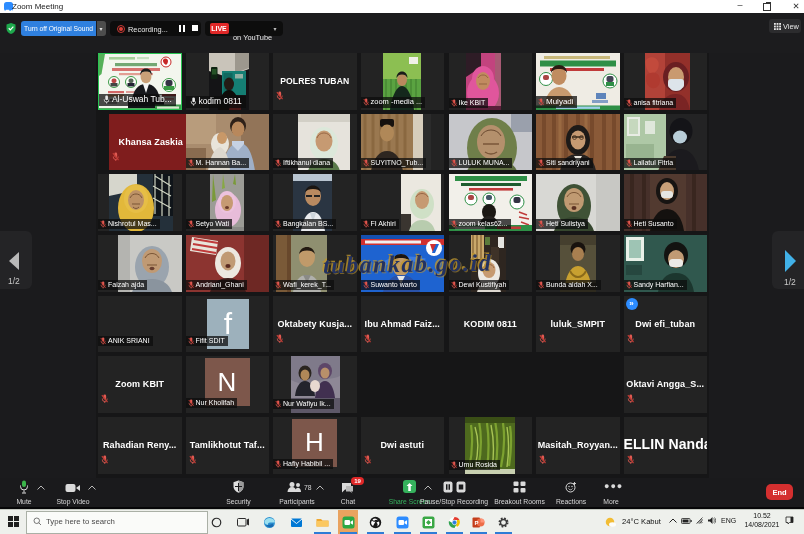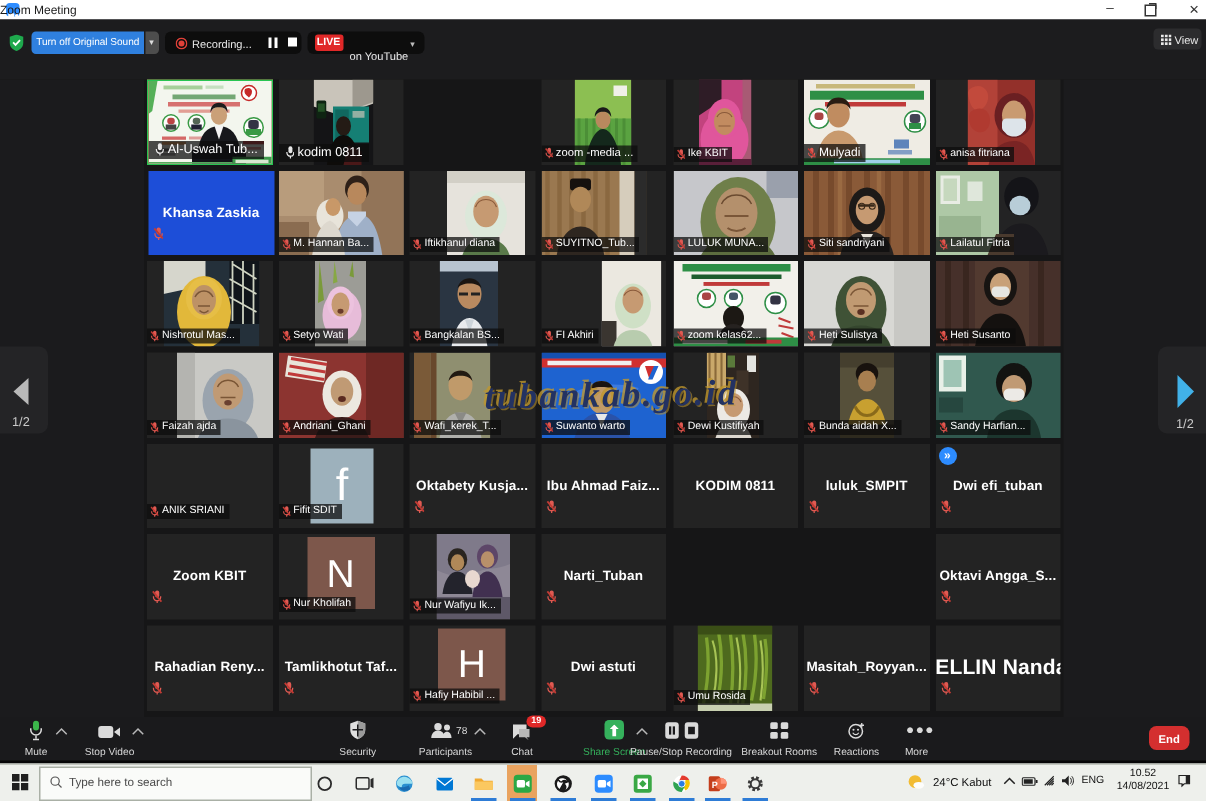--- a/index.html
+++ b/index.html
@@ -13,21 +13,21 @@
 </style></head><body>
 <div id="scr">
 
 <div style="position:absolute;left:0;top:0;width:804px;height:13px;background:#fff">
   <div style="position:absolute;left:4px;top:2px;width:9px;height:9px;border-radius:2.5px;background:#2d8cff">
     <svg width="9" height="9" viewBox="0 0 18 18">
           <rect x="3" y="5.5" width="8" height="7" rx="1.5" fill="#fff"></rect>
           <path d="M12 8l4-2.5v7L12 10z" fill="#fff"></path>
         </svg>
   </div>
-  <div style="position:absolute;left:0;top:1.5px;font-size:8px;color:#1a1a1a">Zoom Meeting</div>
+  <div style="position:absolute;left:12px;top:1.5px;font-size:8px;color:#1a1a1a">Zoom Meeting</div>
   <div style="position:absolute;left:730px;top:0;width:20px;height:13px;color:#333;font-size:9px;text-align:center;line-height:11px">–</div>
   <div style="position:absolute;left:763px;top:3.4px;width:5.5px;height:5.5px;border:1px solid #333"></div>
   <div style="position:absolute;left:765.5px;top:2px;width:4px;height:1px;background:#333"></div>
   <div style="position:absolute;left:769.5px;top:2px;width:1px;height:4px;background:#333"></div>
   <div style="position:absolute;left:786px;top:0;width:20px;height:13px;color:#333;font-size:8.5px;text-align:center;line-height:12px">✕</div>
 </div>
 
 <div style="position:absolute;left:0;top:13px;width:804px;height:40px;background:#1c1c1e"></div>
 <svg style="position:absolute;left:6px;top:22.5px" width="10" height="11" viewBox="0 0 20 22">
   <path d="M10 0l9 3v8c0 6-4 9-9 11-5-2-9-5-9-11V3z" fill="#1ea94d"></path>
@@ -129,20 +129,29 @@
         </svg></div>
       <div class="lb" style="bottom:2px;font-size:8.5px;padding:1px 4px">
         <svg width="6.9" height="9.2" viewBox="0 0 12 16" style="flex:none">
           <rect x="4" y="1" width="4.6" height="8" rx="2.2" fill="#e8e8e8"></rect>
           <path d="M2.2 7.5v1a4 4 0 0 0 8 0v-1" stroke="#e8e8e8" stroke-width="1.4" fill="none"></path>
           <line x1="6.3" y1="12" x2="6.3" y2="15" stroke="#e8e8e8" stroke-width="1.4"></line>
         </svg>
         <span>kodim 0811</span>
       </div>
     </div>
+    <div class="cell" style="left:273px;top:52.8px;width:83.5px;height:56.8px;background:#232323;">
+      <div class="cn" style="font-size:8.6px">POLRES TUBAN</div>
+      <div style="position:absolute;left:3px;bottom:5px"><svg width="7.2" height="9.6" viewBox="0 0 12 16" style="flex:none">
+          <rect x="4" y="1" width="4.6" height="8" rx="2.2" fill="#e05a52"></rect>
+          <path d="M2.2 7.5v1a4 4 0 0 0 8 0v-1" stroke="#e05a52" stroke-width="1.4" fill="none"></path>
+          <line x1="6.3" y1="12" x2="6.3" y2="15" stroke="#e05a52" stroke-width="1.4"></line>
+          <line x1="1.5" y1="2" x2="11" y2="13.5" stroke="#c23b34" stroke-width="2"></line>
+        </svg></div>
+    </div>
     <div class="cell" style="left:360.5px;top:52.8px;width:83.5px;height:56.8px;background:#232323;">
       <div class="vid" style="left:22.5px;top:0px;width:38px;height:56.8px;"><svg width="38" height="56.8" viewBox="0 0 38 56.8" preserveAspectRatio="none">
           <rect width="38" height="57" fill="#8cbf52"></rect>
           <rect x="0" y="26" width="38" height="31" fill="#5aa341"></rect>
           <path d="M3 26v31M8 26v31M13 26v31M18 26v31M23 26v31M28 26v31M33 26v31" stroke="#4c8f37" stroke-width="2"></path>
           <rect x="26" y="4" width="9" height="7" fill="#f0f0e8"></rect>
           <ellipse cx="19" cy="27" rx="5" ry="6" fill="#b9895e"></ellipse>
           <path d="M13.5 25c0-4 2.5-6.5 5.5-6.5s5.5 2.5 5.5 6.5c-1.5-2.5-2.5-3.5-5.5-3.5s-4 1-5.5 3.5z" fill="#1a1a1a"></path>
           <path d="M7 57c1-11 6-24 12-24s11 13 12 24z" fill="#14281c"></path>
         </svg></div>
@@ -221,21 +230,21 @@
       <div class="lb" style="bottom:2px;font-size:7px">
         <svg width="6" height="8" viewBox="0 0 12 16" style="flex:none">
           <rect x="4" y="1" width="4.6" height="8" rx="2.2" fill="#e05a52"></rect>
           <path d="M2.2 7.5v1a4 4 0 0 0 8 0v-1" stroke="#e05a52" stroke-width="1.4" fill="none"></path>
           <line x1="6.3" y1="12" x2="6.3" y2="15" stroke="#e05a52" stroke-width="1.4"></line>
           <line x1="1.5" y1="2" x2="11" y2="13.5" stroke="#c23b34" stroke-width="2"></line>
         </svg>
         <span>anisa fitriana</span>
       </div>
     </div>
-    <div class="cell" style="left:99px;top:113.5px;width:83.5px;height:56.8px;background:#1d4ed8;">
+    <div class="cell" style="left:109px;top:113.5px;width:83.5px;height:56.8px;background:#7f1d1d;">
       <div class="cn" style="font-size:9px">Khansa Zaskia</div>
       <div style="position:absolute;left:3px;bottom:5px"><svg width="7.2" height="9.6" viewBox="0 0 12 16" style="flex:none">
           <rect x="4" y="1" width="4.6" height="8" rx="2.2" fill="#e05a52"></rect>
           <path d="M2.2 7.5v1a4 4 0 0 0 8 0v-1" stroke="#e05a52" stroke-width="1.4" fill="none"></path>
           <line x1="6.3" y1="12" x2="6.3" y2="15" stroke="#e05a52" stroke-width="1.4"></line>
           <line x1="1.5" y1="2" x2="11" y2="13.5" stroke="#c23b34" stroke-width="2"></line>
         </svg></div>
     </div>
     <div class="cell" style="left:185.5px;top:113.5px;width:83.5px;height:56.8px;background:#232323;">
       <div class="vid" style="left:0px;top:0px;width:84px;height:56.8px;"><svg width="84" height="56.8" viewBox="0 0 84 56.8" preserveAspectRatio="none">
@@ -767,29 +776,20 @@
       <div class="lb" style="bottom:4px;font-size:7px">
         <svg width="6" height="8" viewBox="0 0 12 16" style="flex:none">
           <rect x="4" y="1" width="4.6" height="8" rx="2.2" fill="#e05a52"></rect>
           <path d="M2.2 7.5v1a4 4 0 0 0 8 0v-1" stroke="#e05a52" stroke-width="1.4" fill="none"></path>
           <line x1="6.3" y1="12" x2="6.3" y2="15" stroke="#e05a52" stroke-width="1.4"></line>
           <line x1="1.5" y1="2" x2="11" y2="13.5" stroke="#c23b34" stroke-width="2"></line>
         </svg>
         <span>Nur Wafiyu Ik...</span>
       </div>
     </div>
-    <div class="cell" style="left:360.5px;top:356.1px;width:83.5px;height:56.8px;background:#232323;">
-      <div class="cn" style="font-size:9px">Narti_Tuban</div>
-      <div style="position:absolute;left:3px;bottom:5px"><svg width="7.2" height="9.6" viewBox="0 0 12 16" style="flex:none">
-          <rect x="4" y="1" width="4.6" height="8" rx="2.2" fill="#e05a52"></rect>
-          <path d="M2.2 7.5v1a4 4 0 0 0 8 0v-1" stroke="#e05a52" stroke-width="1.4" fill="none"></path>
-          <line x1="6.3" y1="12" x2="6.3" y2="15" stroke="#e05a52" stroke-width="1.4"></line>
-          <line x1="1.5" y1="2" x2="11" y2="13.5" stroke="#c23b34" stroke-width="2"></line>
-        </svg></div>
-    </div>
     <div class="cell" style="left:623.5px;top:356.1px;width:83.5px;height:56.8px;background:#232323;">
       <div class="cn" style="font-size:9px">Oktavi Angga_S...</div>
       <div style="position:absolute;left:3px;bottom:5px"><svg width="7.2" height="9.6" viewBox="0 0 12 16" style="flex:none">
           <rect x="4" y="1" width="4.6" height="8" rx="2.2" fill="#e05a52"></rect>
           <path d="M2.2 7.5v1a4 4 0 0 0 8 0v-1" stroke="#e05a52" stroke-width="1.4" fill="none"></path>
           <line x1="6.3" y1="12" x2="6.3" y2="15" stroke="#e05a52" stroke-width="1.4"></line>
           <line x1="1.5" y1="2" x2="11" y2="13.5" stroke="#c23b34" stroke-width="2"></line>
         </svg></div>
     </div>
     <div class="cell" style="left:185.5px;top:416.8px;width:83.5px;height:56.8px;background:#232323;">

